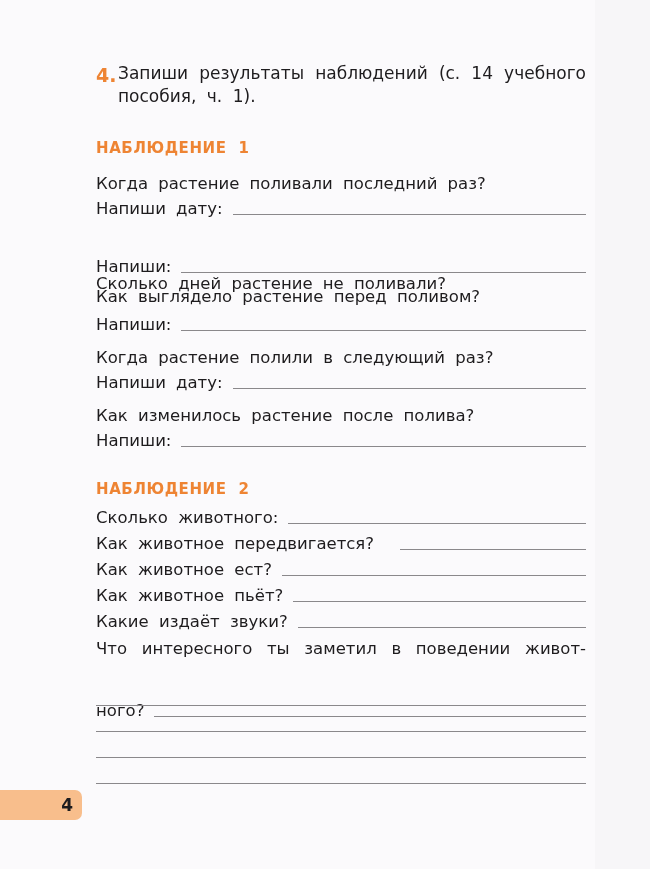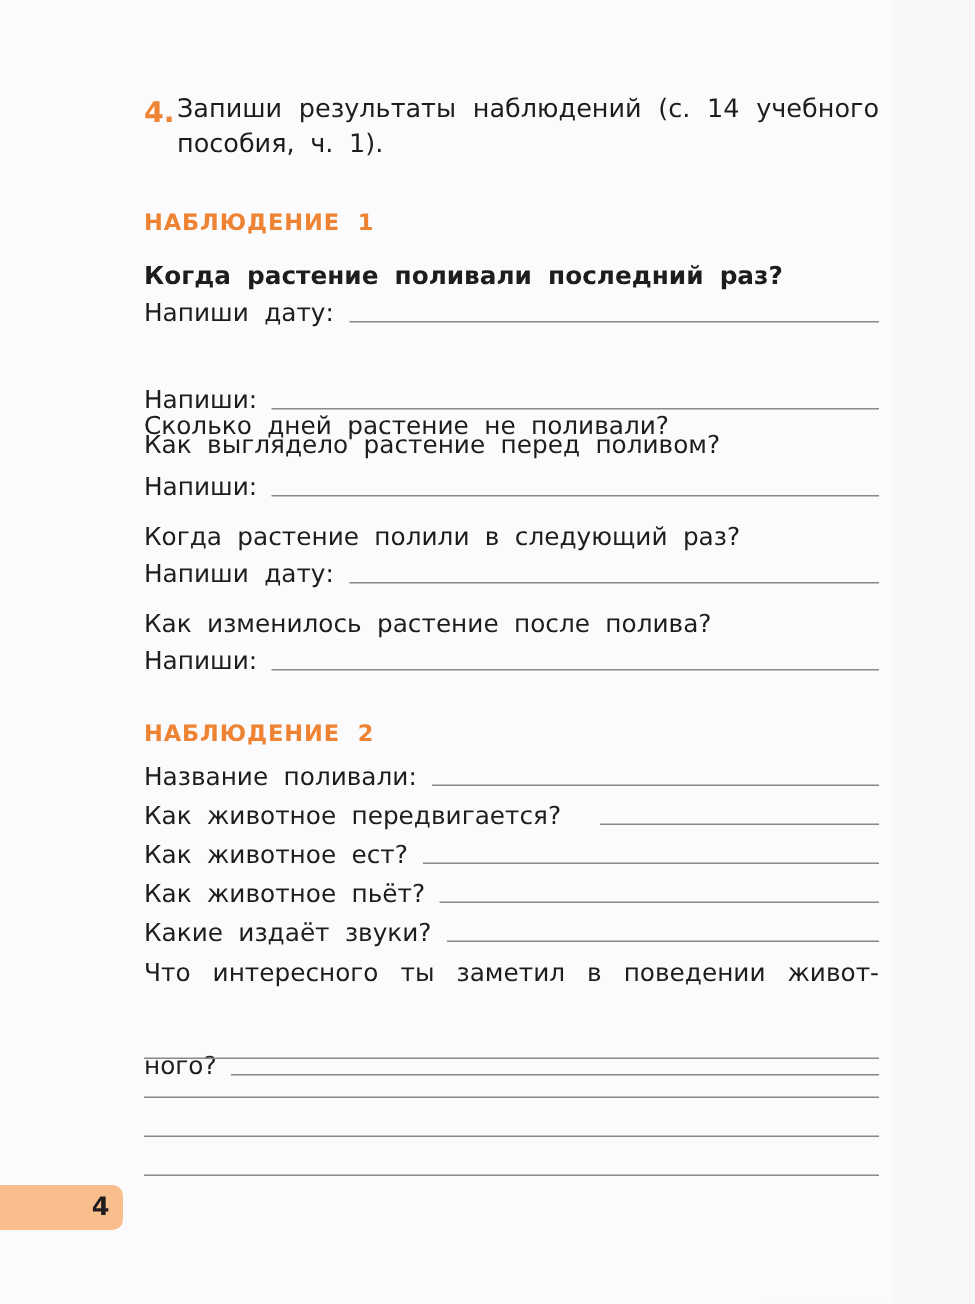--- a/index.html
+++ b/index.html
@@ -123,21 +123,21 @@
 
 <div class="panel"></div>
 
 <div class="task">
   <div class="task-num">4.</div>
   <div class="task-text">Запиши результаты наблюдений (с. 14 учебного пособия, ч. 1).</div>
 </div>
 
 <div class="section-title" style="top:139px;">НАБЛЮДЕНИЕ 1</div>
 
-<div class="q-text" style="top:173px;font-weight:bold;">Когда растение поливали последний раз?</div>
+<div class="q-text" style="top:173px;">Когда растение поливали последний раз?</div>
 <div class="row" style="top:198px;">
   <span class="label">Напиши дату:</span>
   <span class="line"></span>
 </div>
 
 <div class="q-text" style="top:231px;margin-top:42px;">Сколько дней растение не поливали?</div>
 <div class="row" style="top:256px;">
   <span class="label">Напиши:</span>
   <span class="line"></span>
 </div>
@@ -156,21 +156,21 @@
 
 <div class="q-text" style="top:405px;">Как изменилось растение после полива?</div>
 <div class="row" style="top:430px;">
   <span class="label">Напиши:</span>
   <span class="line"></span>
 </div>
 
 <div class="section-title" style="top:480px;">НАБЛЮДЕНИЕ 2</div>
 
 <div class="row" style="top:507px;">
-  <span class="label">Название поливали:</span>
+  <span class="label">Сколько животного:</span>
   <span class="line"></span>
 </div>
 <div class="row" style="top:533px;gap:16px;">
   <span class="label">Как животное передвигается?</span>
   <span class="line"></span>
 </div>
 <div class="row" style="top:559px;">
   <span class="label">Как животное ест?</span>
   <span class="line"></span>
 </div>

